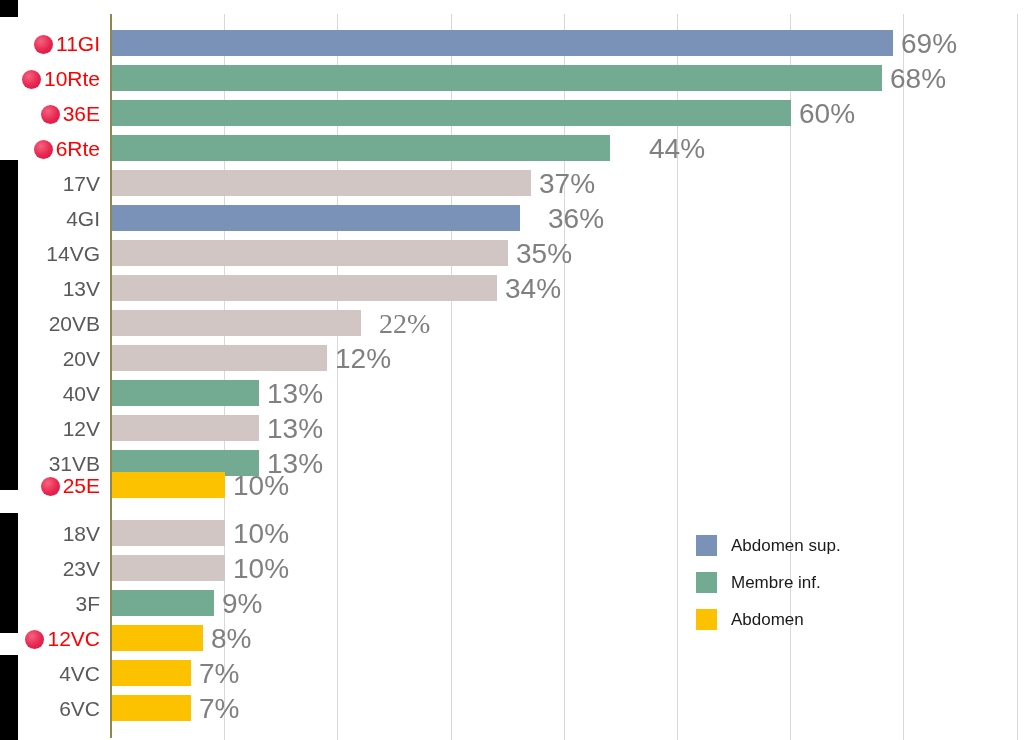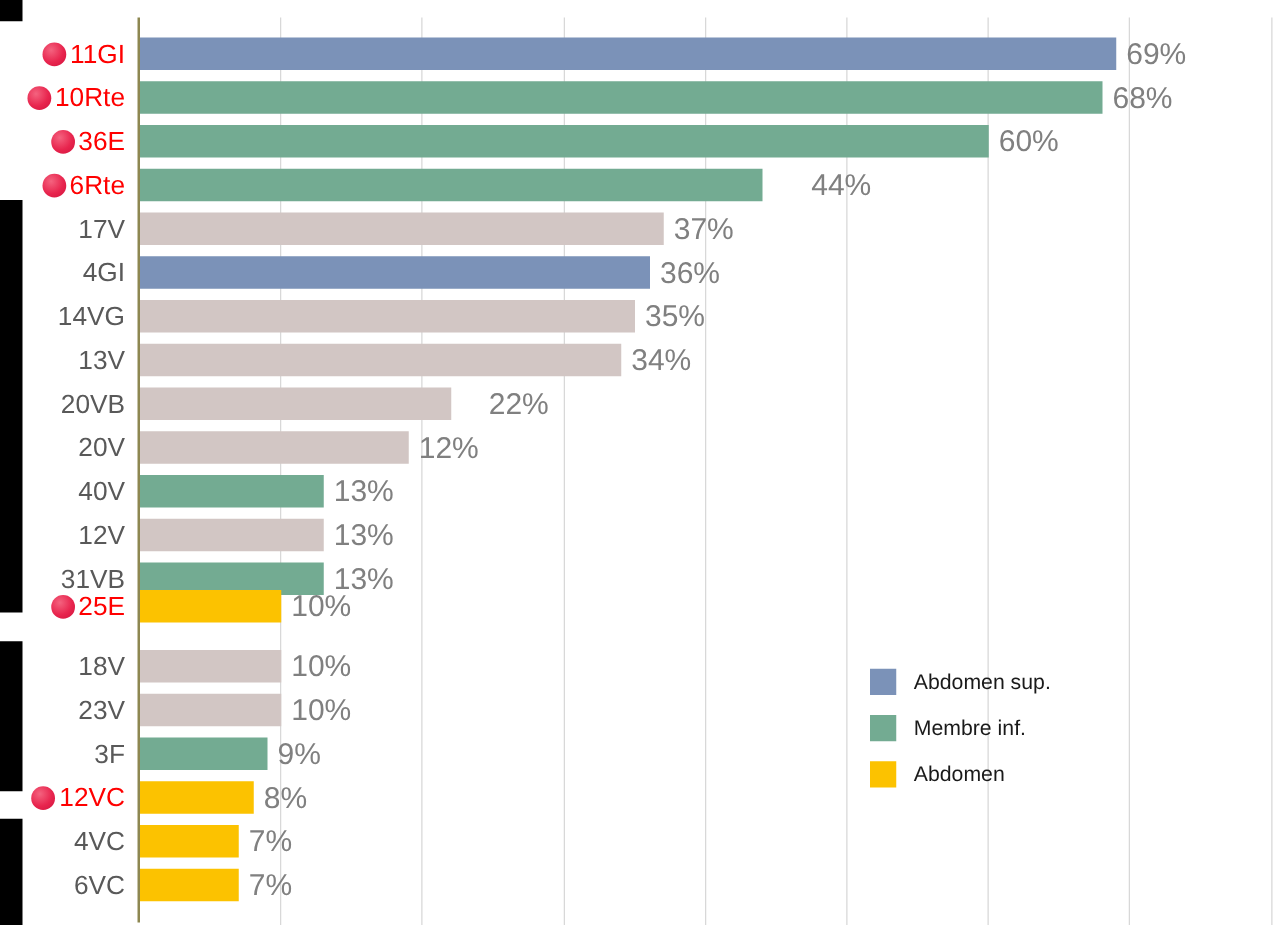--- a/index.html
+++ b/index.html
@@ -81,21 +81,21 @@
     position: absolute;
     left: 112px;
     top: 4px;
     height: 26px;
   }
   .bar-value {
     position: absolute;
     top: 0;
     height: 35px;
     line-height: 35px;
-    font-size: 24px;
+    font-size: 28px;
     color: #808080;
     white-space: nowrap;
   }
 
   
   #legend {
     position: absolute;
     left: 696px;
     top: 527px;
     width: 200px;
@@ -163,36 +163,36 @@
           <div class="bar-value" style="left: 649px;">44%</div>
         </div>
         <div class="row" style="top: 166px;">
           <div class="row-label"><span>17V</span></div>
           <div class="bar" style="width: 419px; background: rgb(210, 198, 196);"></div>
           <div class="bar-value" style="left: 539px;">37%</div>
         </div>
         <div class="row" style="top: 201px;">
           <div class="row-label"><span>4GI</span></div>
           <div class="bar" style="width: 408px; background: rgb(123, 146, 184);"></div>
-          <div class="bar-value" style="left: 528px;">36%</div>
+          <div class="bar-value" style="left: 548px;">36%</div>
         </div>
         <div class="row" style="top: 236px;">
           <div class="row-label"><span>14VG</span></div>
           <div class="bar" style="width: 396px; background: rgb(210, 198, 196);"></div>
           <div class="bar-value" style="left: 516px;">35%</div>
         </div>
         <div class="row" style="top: 271px;">
           <div class="row-label"><span>13V</span></div>
           <div class="bar" style="width: 385px; background: rgb(210, 198, 196);"></div>
           <div class="bar-value" style="left: 505px;">34%</div>
         </div>
         <div class="row" style="top: 306px;">
           <div class="row-label"><span>20VB</span></div>
           <div class="bar" style="width: 249px; background: rgb(210, 198, 196);"></div>
-          <div class="bar-value" style="left: 391px;">22%</div>
+          <div class="bar-value" style="left: 379px; font-family: Liberation Serif, serif;">22%</div>
         </div>
         <div class="row" style="top: 341px;">
           <div class="row-label"><span>20V</span></div>
           <div class="bar" style="width: 215px; background: rgb(210, 198, 196);"></div>
           <div class="bar-value" style="left: 335px;">12%</div>
         </div>
         <div class="row" style="top: 376px;">
           <div class="row-label"><span>40V</span></div>
           <div class="bar" style="width: 147px; background: rgb(115, 171, 146);"></div>
           <div class="bar-value" style="left: 267px;">13%</div>

